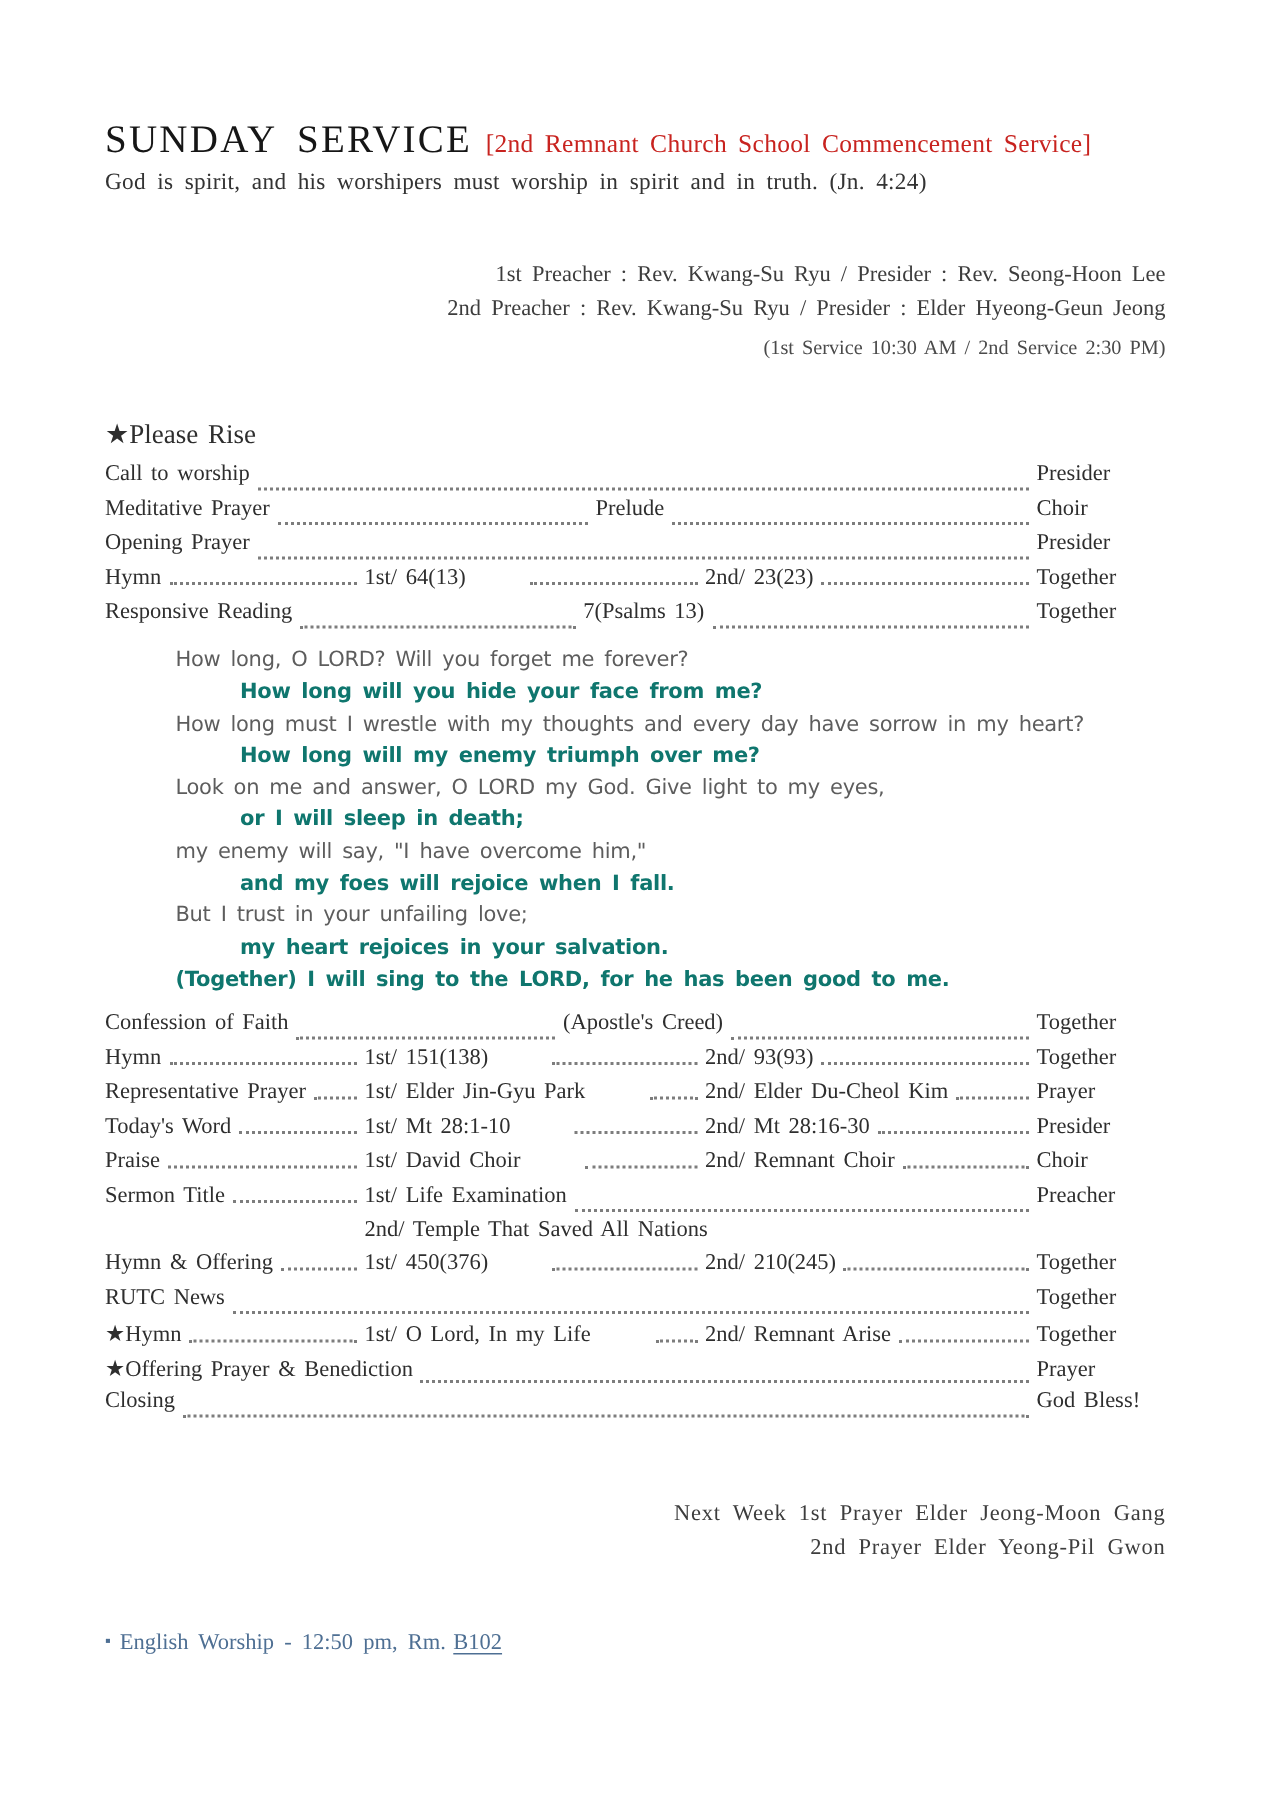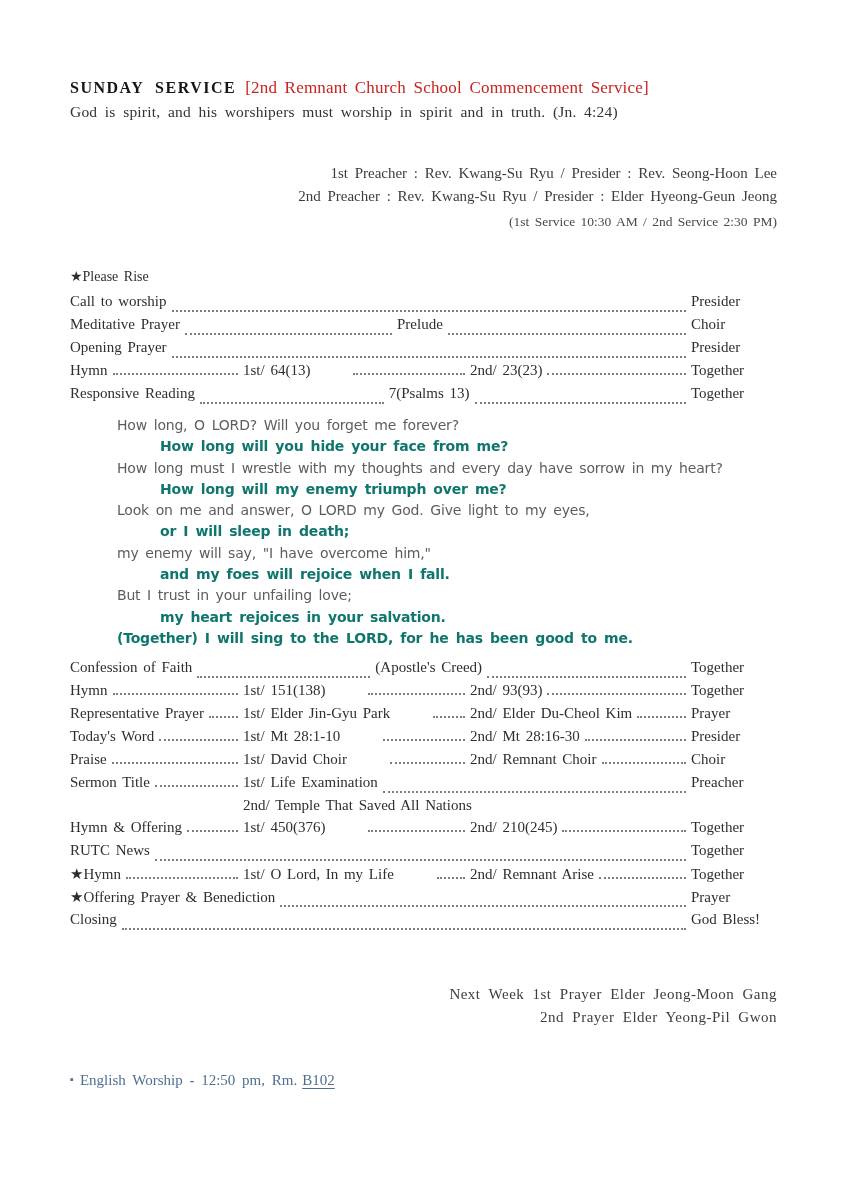--- a/index.html
+++ b/index.html
@@ -11,40 +11,40 @@
     overflow: hidden;
   }
   .page {
     width: 848px; height: 1200px;
     padding: 78px 71px 0 70px;
   }
 
   
   .title-line { display: flex; align-items: baseline; white-space: nowrap; }
   .title {
-    font-size: 16px; font-weight: 700; color: #161616;
+    font-size: 26px; font-weight: 400; color: #161616;
     letter-spacing: 1.5px; word-spacing: 6px;
   }
   .title-tag {
     font-size: 17px; color: #c8231f; margin-left: 9px;
     letter-spacing: 0.2px; word-spacing: 3px;
   }
   .subtitle {
     margin-top: 5px; font-size: 15.5px; color: #333;
     word-spacing: 3.5px; letter-spacing: 0.2px;
   }
 
   
   .preachers { margin-top: 41px; text-align: right; line-height: 23px; }
   .preachers .p-line { font-size: 15px; color: #3d3d3d; word-spacing: 3px; }
   .preachers .p-time { font-size: 13.5px; color: #4a4a4a; word-spacing: 2px; margin-top: 2px; }
 
   
   .order { margin-top: 35px; }
-  .rise { font-size: 14px; color: #2e2e2e; margin-bottom: 8px; word-spacing: 2px; }
+  .rise { font-size: 18px; color: #2e2e2e; margin-bottom: 8px; word-spacing: 2px; }
   .row {
     display: flex; align-items: baseline;
     height: 23px; font-size: 15px; word-spacing: 2px; white-space: nowrap;
   }
   .dots {
     flex: 1 1 0; min-width: 8px;
     border-bottom: 2px dotted #7d7d7d;
     margin: 0 5px; align-self: flex-end; margin-bottom: 4px;
   }
   .dots.w { flex: 1.15 1 0; }

